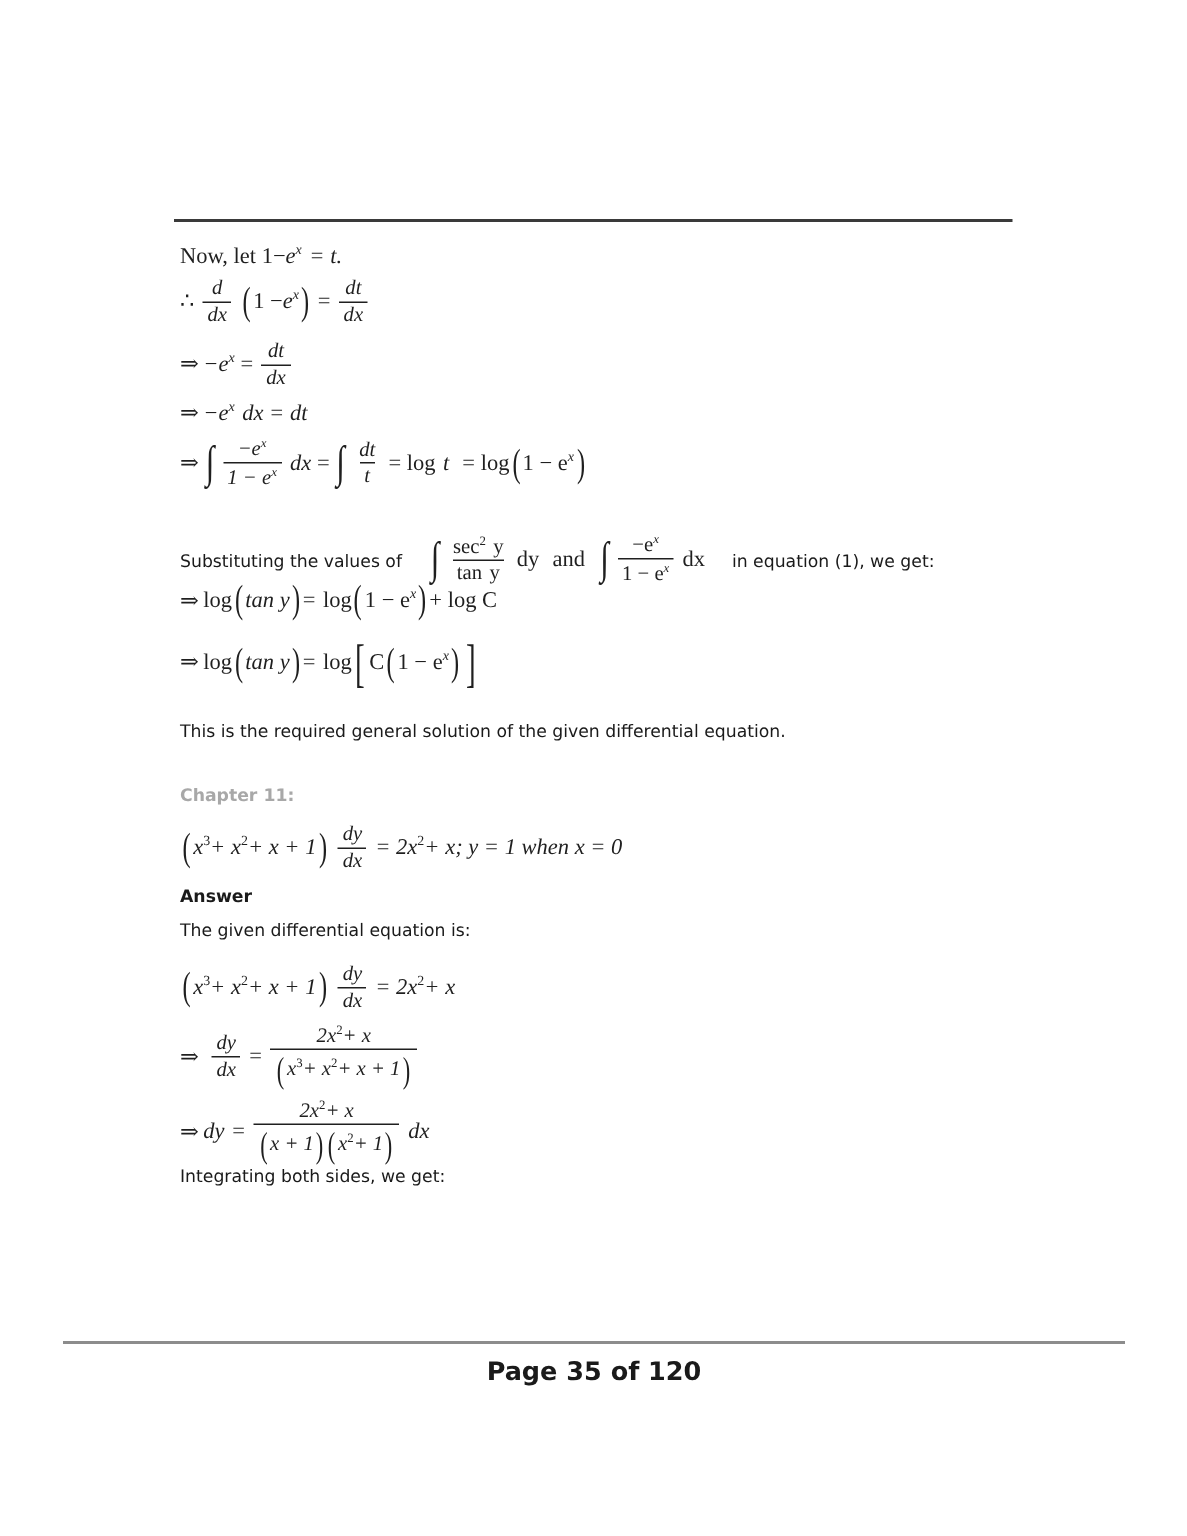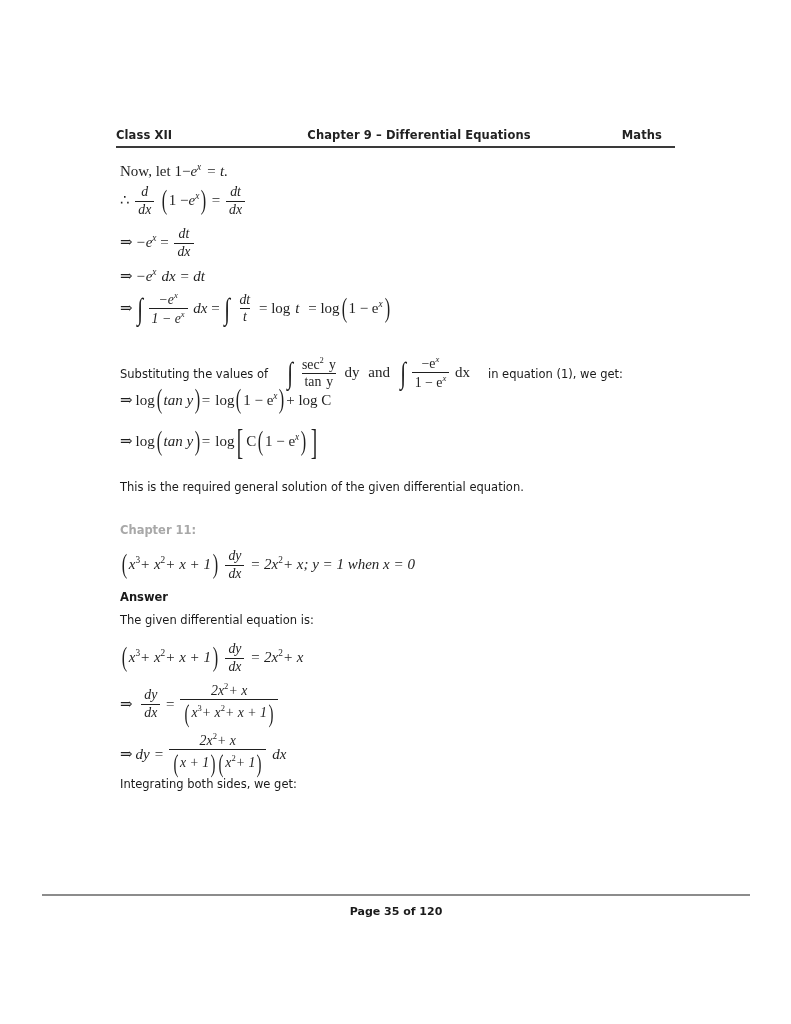--- a/index.html
+++ b/index.html
@@ -57,21 +57,21 @@
     width: 708px;
     height: 2px;
     background: #8c8c8c;
   }
   .footer-text {
     position: absolute;
     left: 42px;
     top: 905px;
     width: 708px;
     text-align: center;
-    font-size: 11px;
+    font-size: 17px;
     font-weight: 700;
     color: #1a1a1a;
   }
 
   
   .ptext {
     position: absolute;
     font-size: 11.5px;
     color: #1a1a1a;
     line-height: 1.35;
@@ -180,25 +180,20 @@
     font-size: 15px;
     color: #1f1f1f;
     white-space: nowrap;
   }
 </style>
 </head>
 <body>
 
 <div class="page">
 
-  <div class="header">
-    <span class="hdr-left">Class XII</span>
-    <span class="hdr-center">Chapter 9 – Differential Equations</span>
-    <span class="hdr-right">Maths</span>
-  </div>
   <div class="header-rule"></div>
 
   <div class="math" style="left:120px; top:163px;">
     <span class="up">Now, let 1</span><span class="up">−</span><span class="it">e</span><sup class="ex">x</sup><span class="sp"></span><span class="it">= t.</span>
   </div>
 
   <div class="math" style="left:120px; top:186px;">
     <span class="up">∴</span>
     <span class="frac">
       <span class="num it">d</span>

